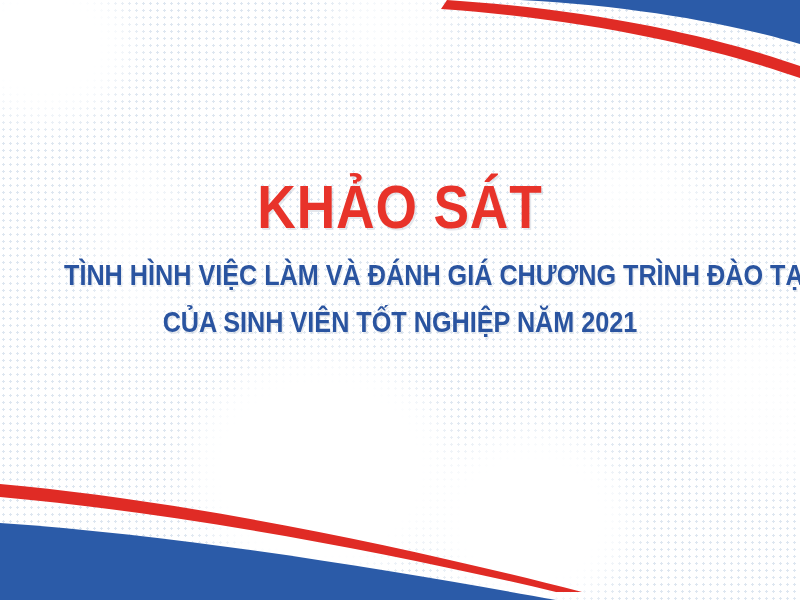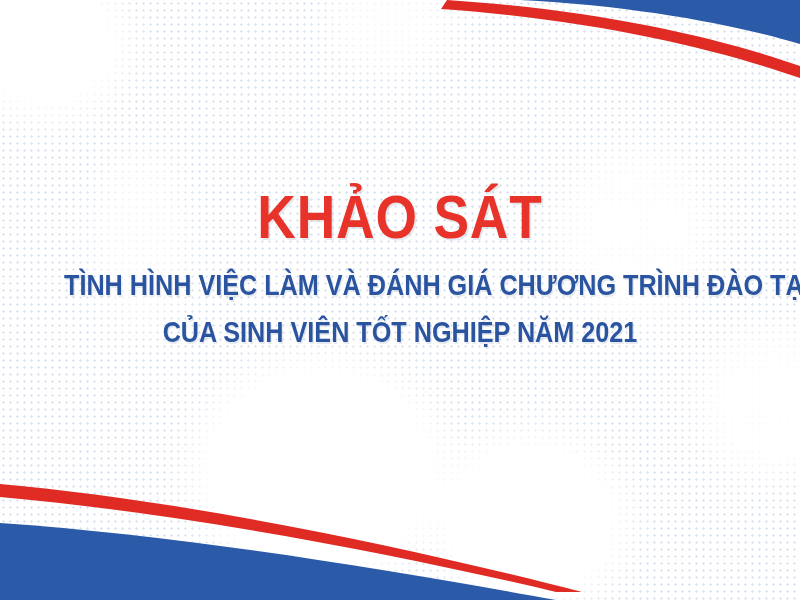--- a/index.html
+++ b/index.html
@@ -47,21 +47,21 @@
     z-index: 3;
     pointer-events: none;
   }
 
   
   .headline {
     position: absolute;
     z-index: 6;
     left: 0;
     right: 0;
-    top: 186px;
+    top: 176px;
     text-align: center;
   }
   .title-main {
     margin: 0;
     color: #e8332a;
     font-size: 62px;
     line-height: 1.0;
     font-weight: 700;
     letter-spacing: 1px;
     transform: scaleX(.86);

